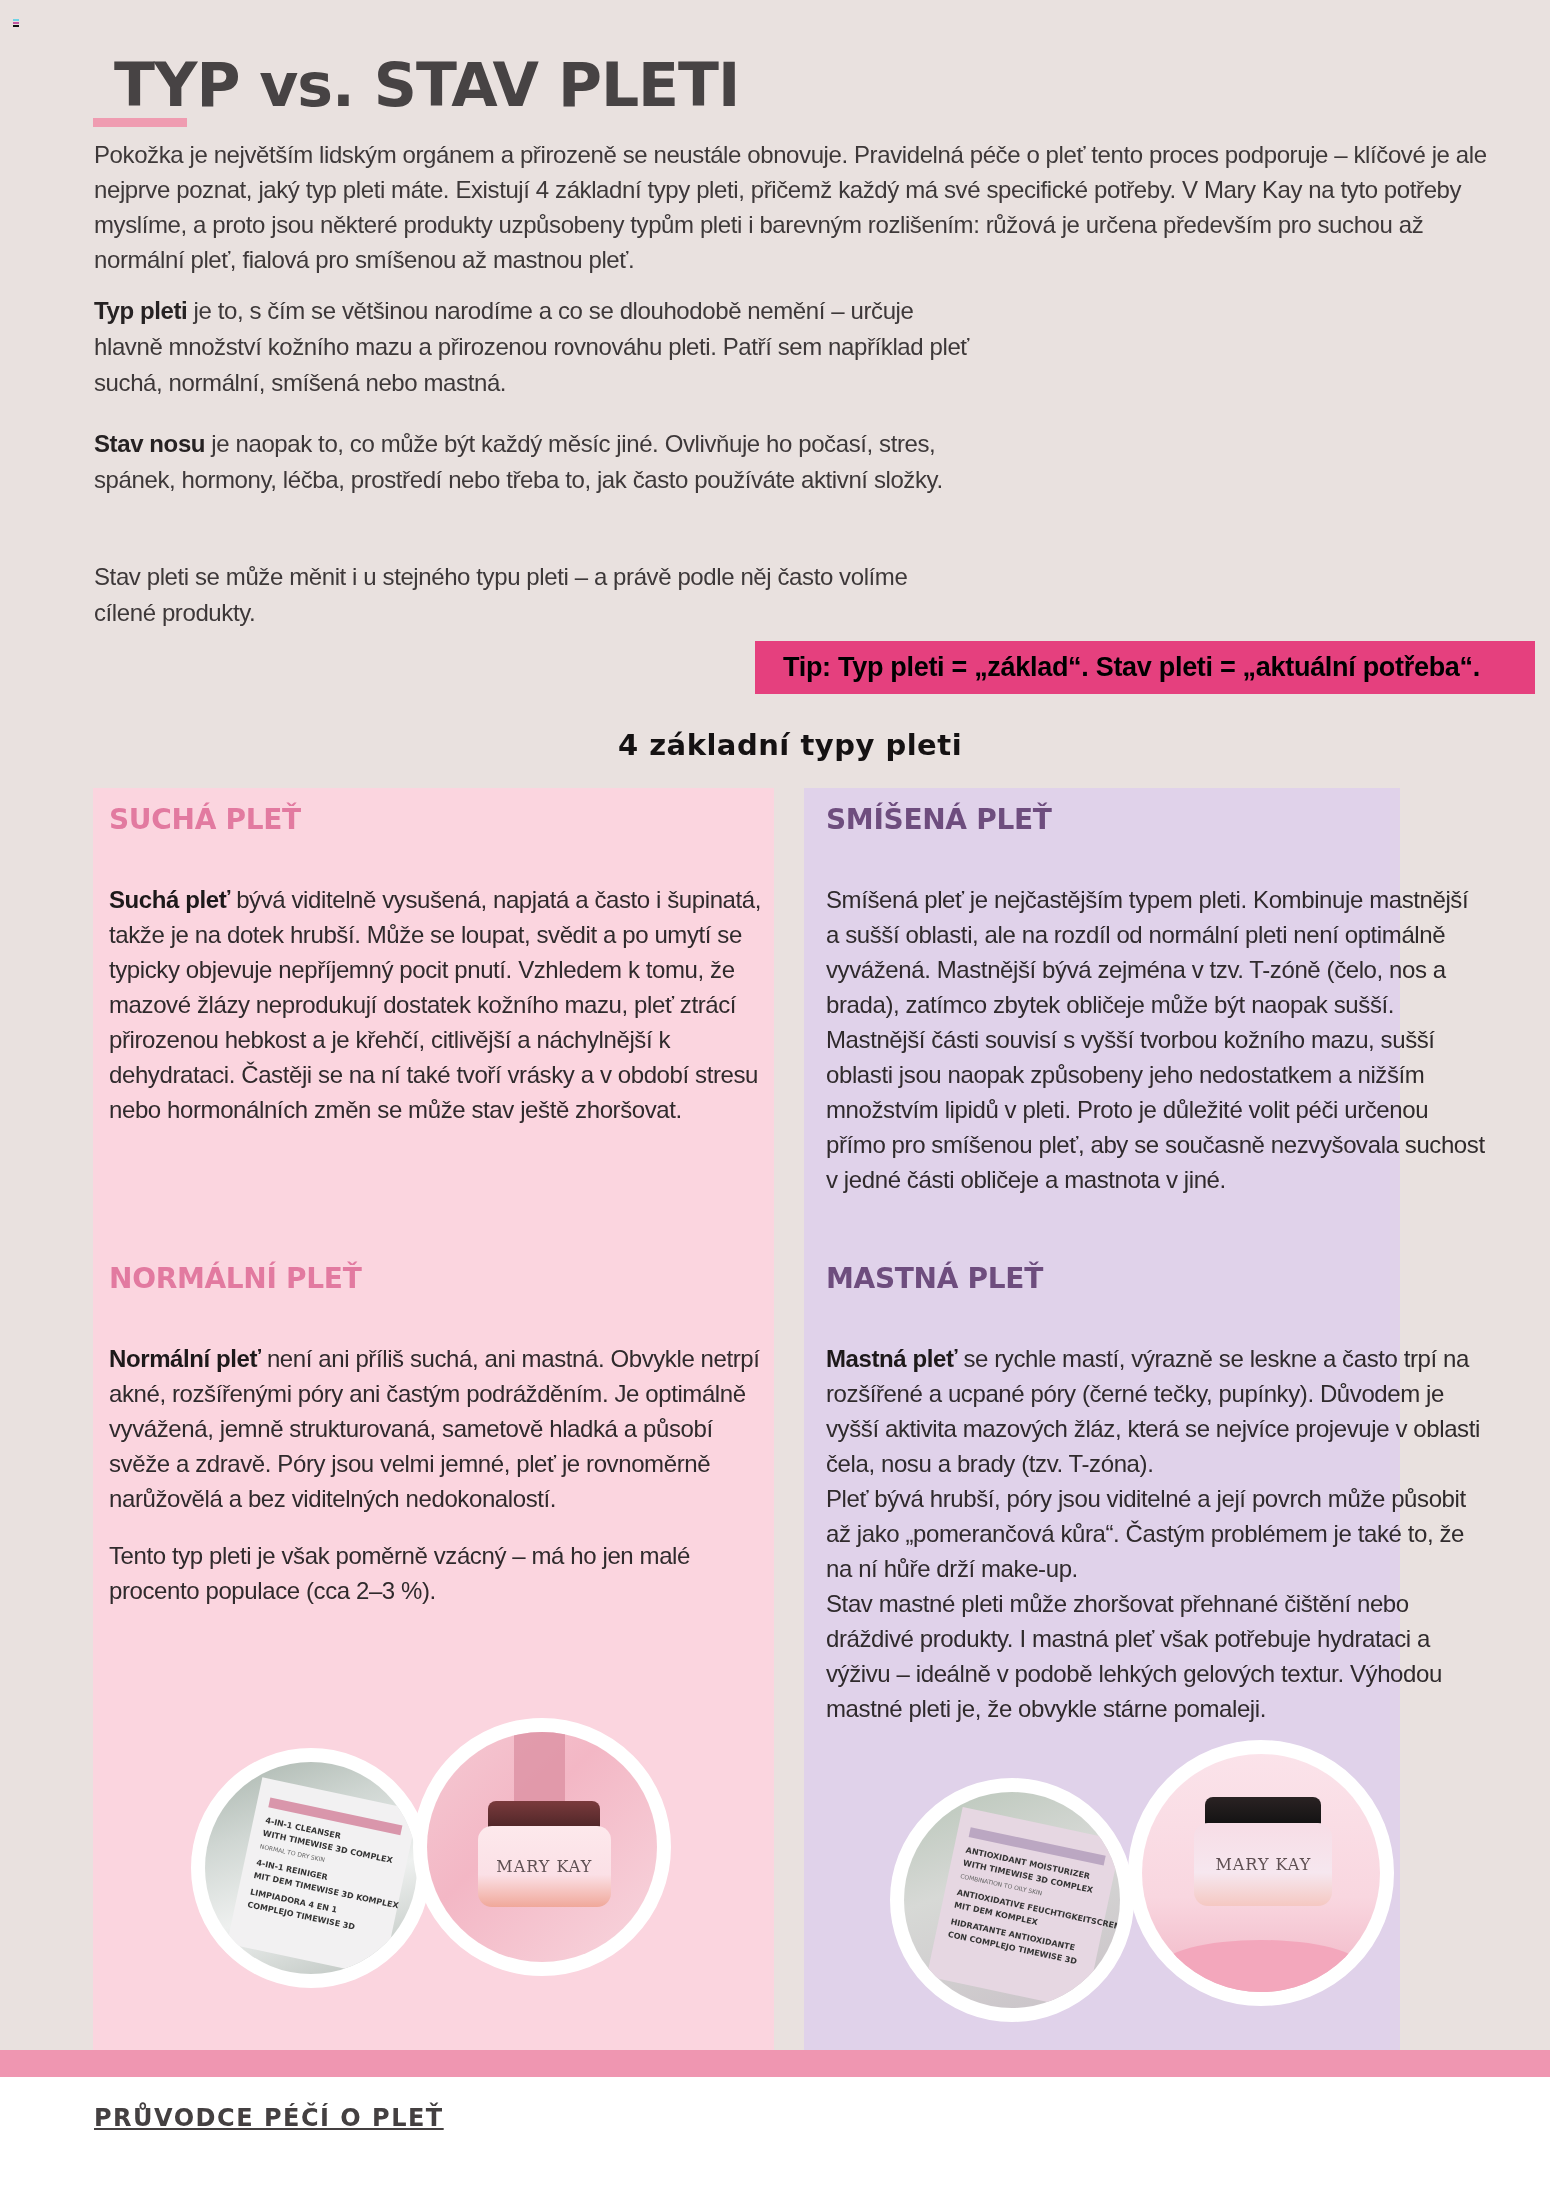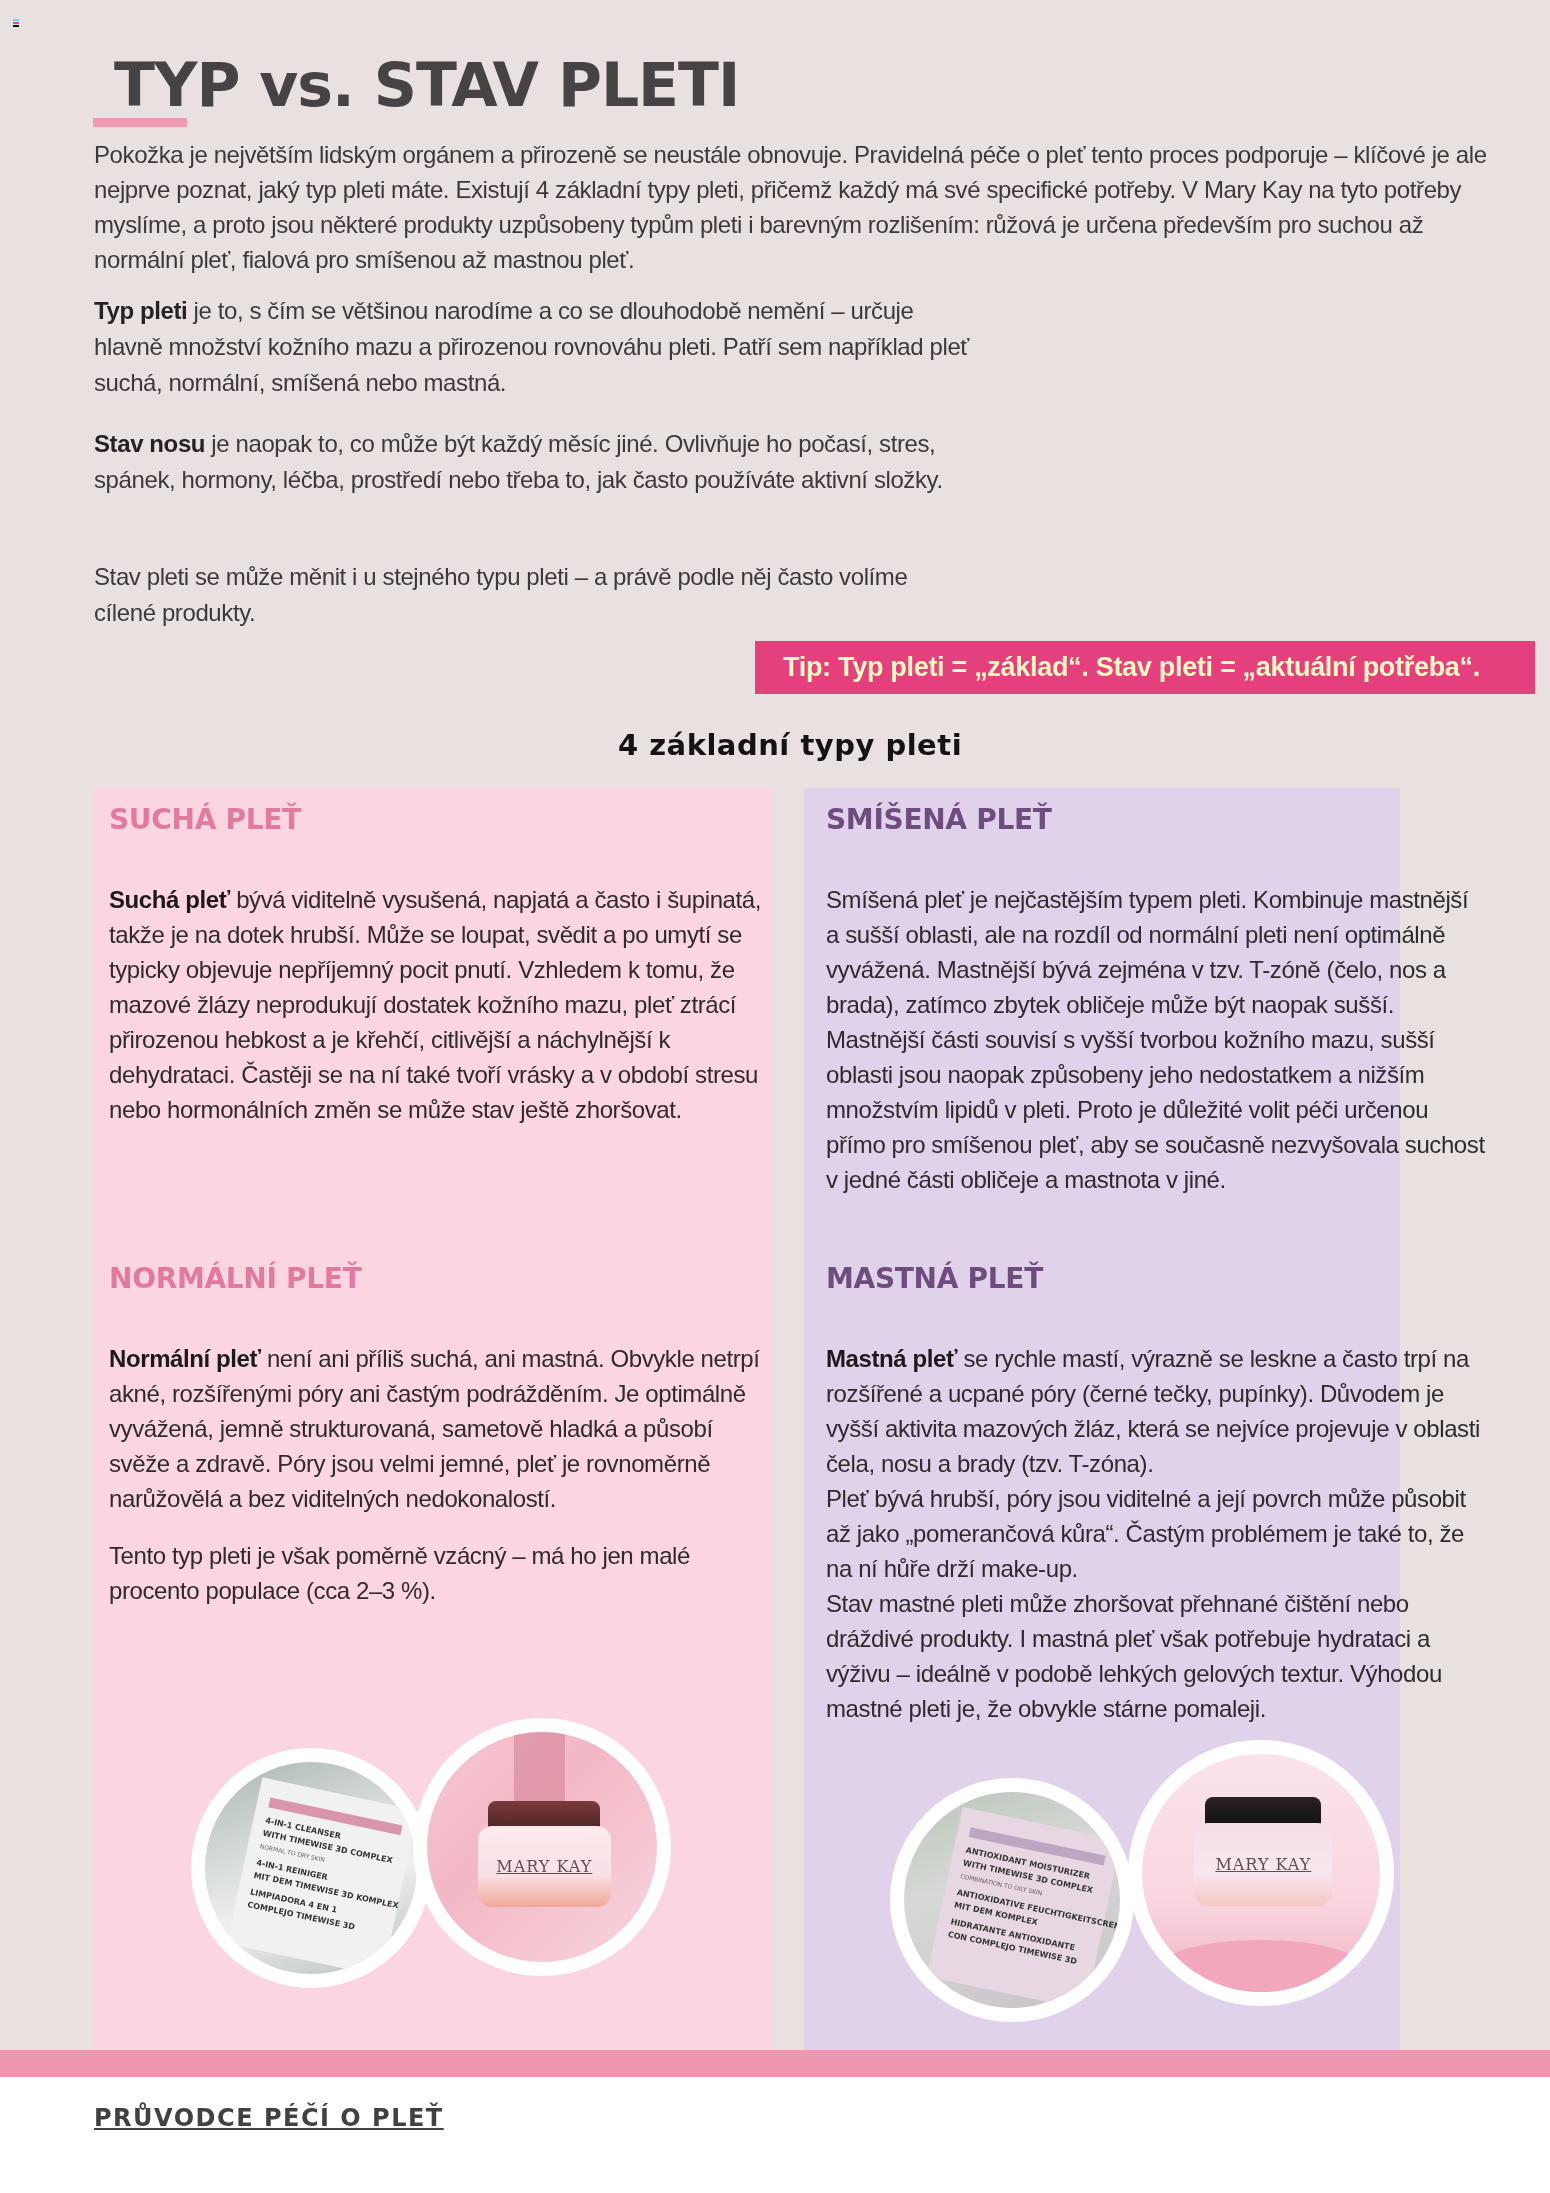--- a/index.html
+++ b/index.html
@@ -45,21 +45,21 @@
     letter-spacing: -0.4px;
   }
   .para b { color: #262223; font-weight: bold; }
   .p-typ { top: 293px; }
   .p-stav { top: 426px; }
   .p-note { top: 559px; }
 
   .tip {
     position: absolute; left: 755px; top: 641px; width: 780px; height: 53px;
     background: #e5407e;
-    color: #fef9c3; font-size: 27px; font-weight: bold;
+    color: #000000; font-size: 27px; font-weight: bold;
     display: flex; align-items: center; padding-left: 28px;
     letter-spacing: -0.3px;
   }
 
   .section-title {
     position: absolute; left: 0; width: 1580px; top: 728px;
     text-align: center;
     font-family: "DejaVu Sans", sans-serif;
     font-size: 29px; font-weight: bold; color: #151213;
     letter-spacing: 0.5px;
@@ -120,21 +120,20 @@
   .jar-lid {
     position: absolute; left: 8%; top: 0; width: 84%; height: 28%;
     border-radius: 8px 8px 4px 4px;
   }
   .jar-body {
     position: absolute; left: 0; top: 24%; width: 100%; height: 76%;
     border-radius: 14px;
     display: flex; align-items: center; justify-content: center;
     font-family: "DejaVu Serif", serif; font-size: 16px; letter-spacing: 1px;
     color: #5e4f52;
-    text-decoration: underline;
   }
 
   .bottom-band {
     position: absolute; left: 0; top: 2050px; width: 1550px; height: 27px;
     background: #ef96b1;
   }
   .footer {
     position: absolute; left: 0; top: 2077px; width: 1550px; height: 116px;
     background: #ffffff;
   }

